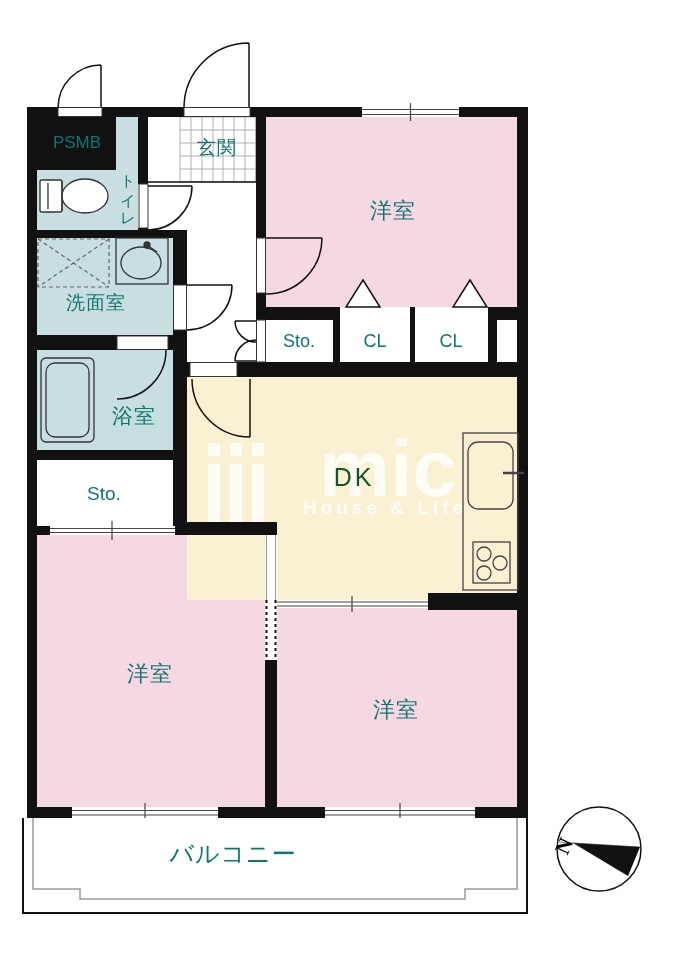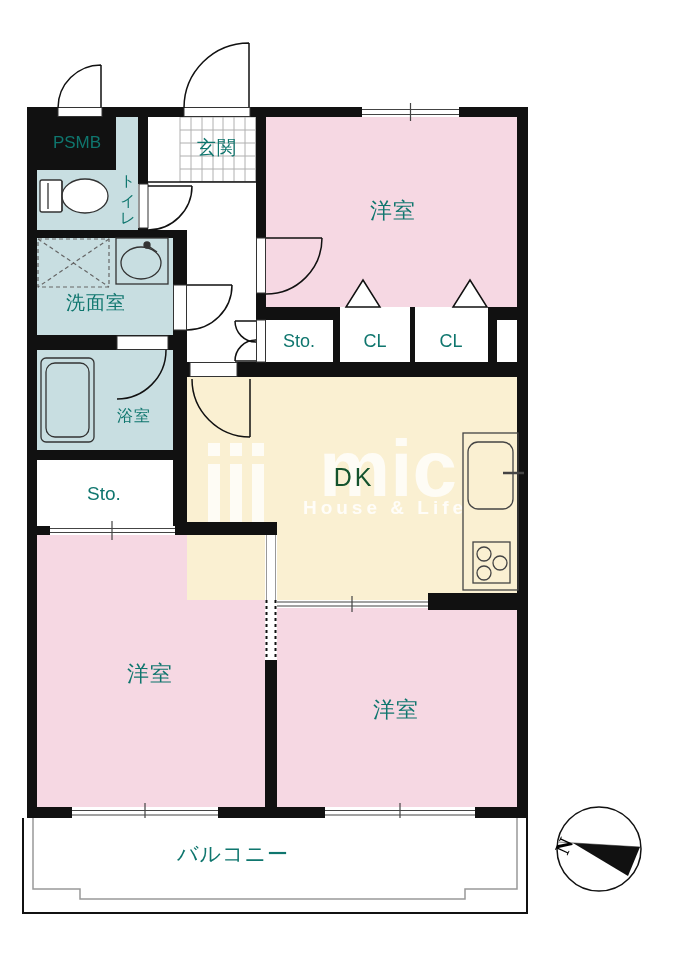--- a/index.html
+++ b/index.html
@@ -178,23 +178,23 @@
     <path d="M558 842L640 847" stroke="#888" stroke-width="1"></path>
     <polygon points="573,843 640,847 628,876" fill="#111"></polygon>
     <text x="564" y="853" text-anchor="middle" font-size="21" font-weight="bold" font-family="Liberation Serif, serif" transform="rotate(-65 564 846)">N</text>
   </g>
 </svg>
 
   <div class="lbl lbl-en" style="left:77px;top:143px;font-size:17px;">PSMB</div>
   <div class="lbl" style="left:217px;top:148px;font-size:19px;">玄関</div>
   <div class="lbl vert" style="left:118px;top:164px;font-size:15px;">トイレ</div>
   <div class="lbl" style="left:96px;top:303px;font-size:19px;">洗面室</div>
-  <div class="lbl" style="left:134px;top:416px;font-size:16px;">浴室</div>
+  <div class="lbl" style="left:134px;top:416px;font-size:21px;">浴室</div>
   <div class="lbl lbl-en" style="left:104px;top:494px;font-size:19px;">Sto.</div>
   <div class="lbl lbl-en" style="left:299px;top:341px;font-size:18px;">Sto.</div>
   <div class="lbl lbl-en" style="left:375px;top:341px;font-size:18px;">CL</div>
   <div class="lbl lbl-en" style="left:451px;top:341px;font-size:18px;">CL</div>
   <div class="lbl" style="left:393px;top:211px;font-size:22px;">洋室</div>
   <div class="lbl lbl-en dk" style="left:354px;top:477px;font-size:25px;">DK</div>
   <div class="lbl" style="left:150px;top:674px;font-size:22px;">洋室</div>
   <div class="lbl" style="left:396px;top:710px;font-size:22px;">洋室</div>
-  <div class="lbl" style="left:233px;top:854px;font-size:21px;">バルコニー</div>
+  <div class="lbl" style="left:233px;top:854px;font-size:24px;">バルコニー</div>
 </div>
 
 </body></html>

